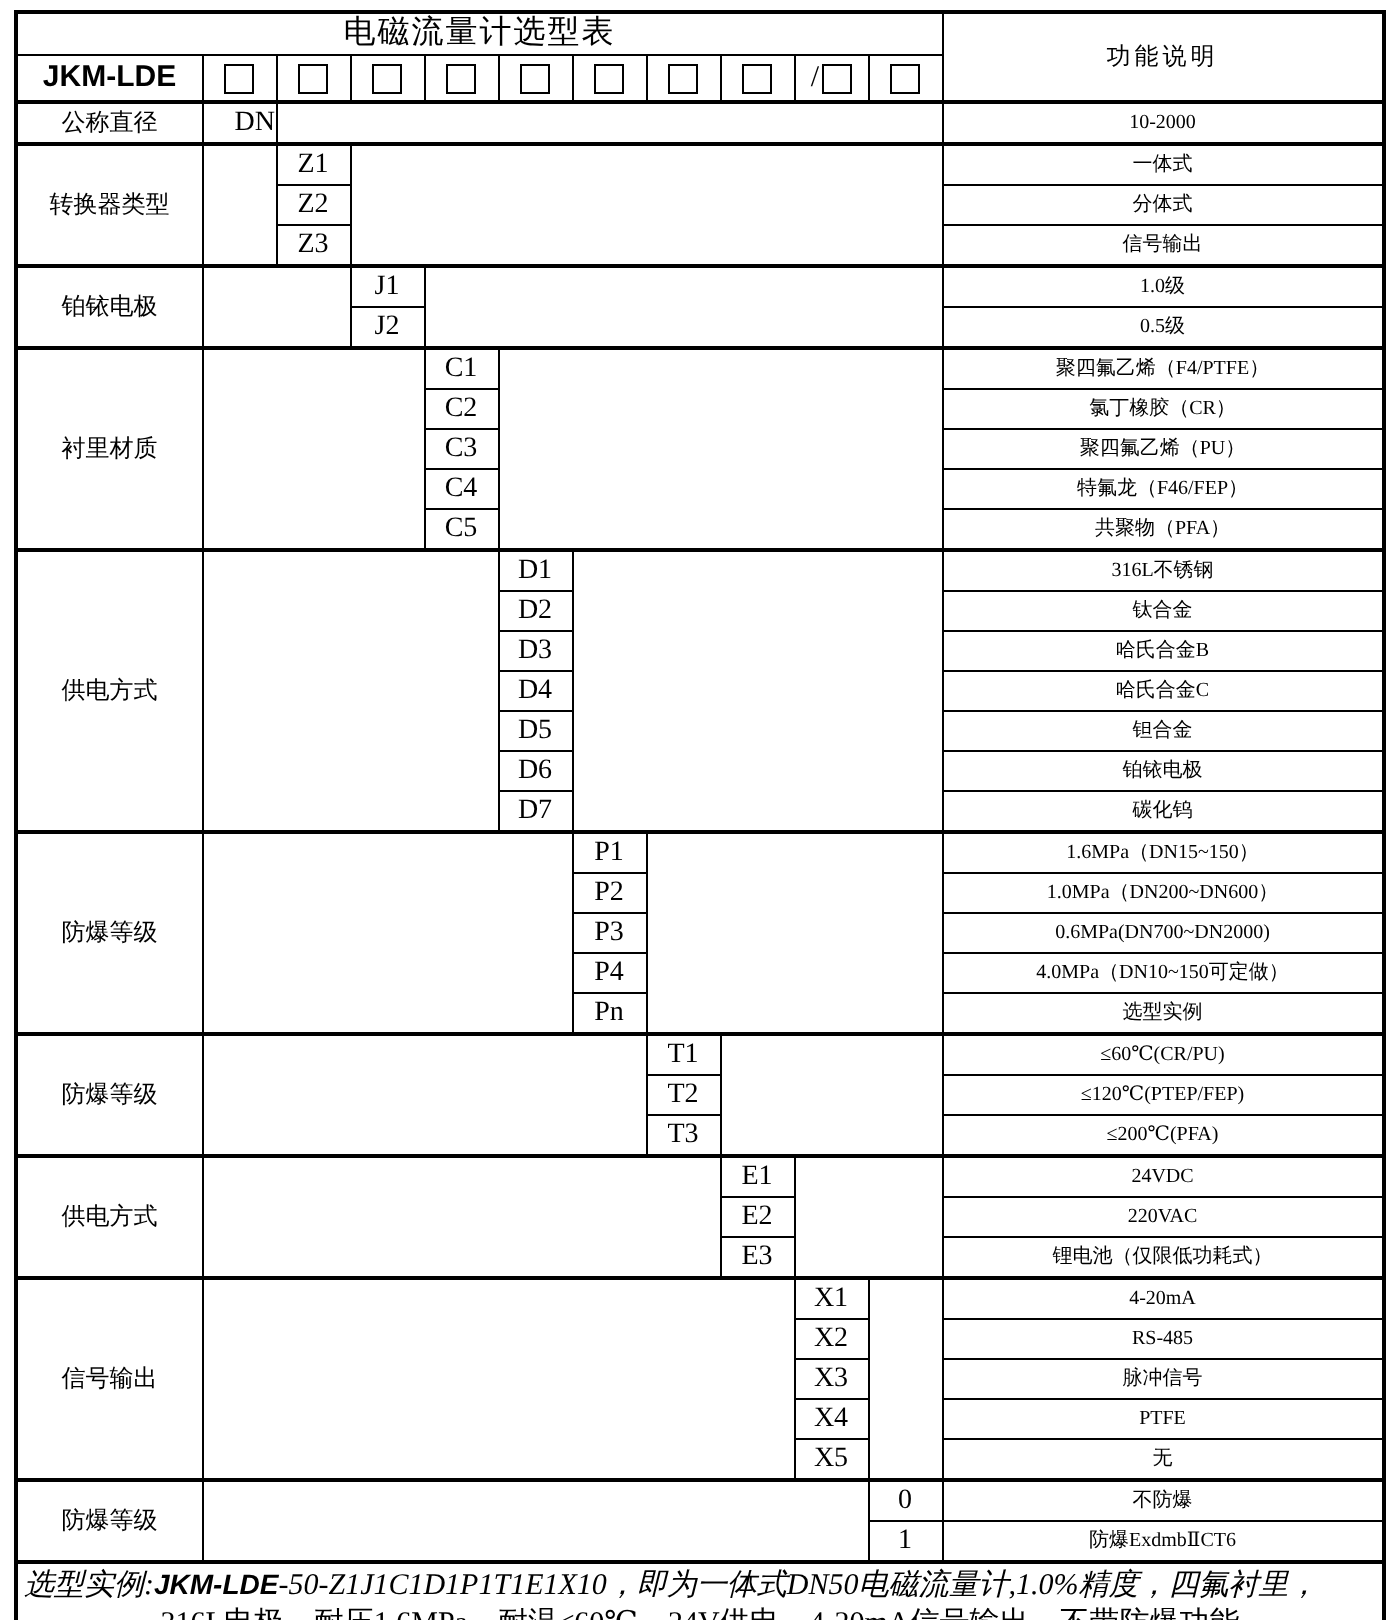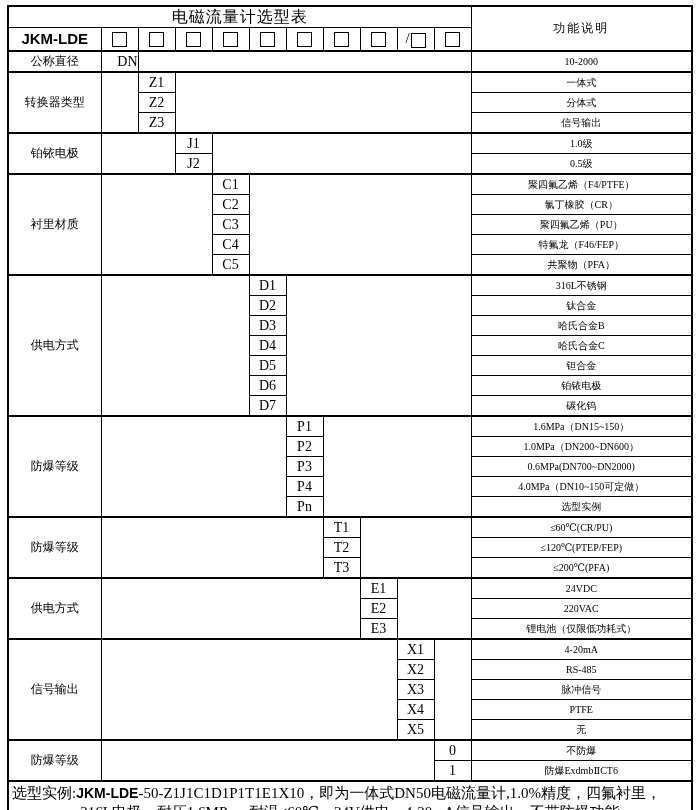--- a/index.html
+++ b/index.html
@@ -16,21 +16,21 @@
   .rhead{font-size:12px;letter-spacing:2px;}
   .label{font-size:12px;}
   .model-label{font-family:"Liberation Sans","DejaVu Sans",sans-serif;font-weight:bold;font-size:15px;}
   .code{font-size:14px;}
   .code.left{text-align:right;padding-left:3px;}
   .value{font-size:10px;}
   .sec-top{border-top:2px solid #000;}
   .box{display:inline-block;width:13px;height:13px;border:1px solid #000;vertical-align:middle;background:#fff;}
   .slash{font-size:15px;margin-right:1px;}
   .example-cell{height:40px;font-size:15px;}
-  .ex-line1{text-align:left;padding-left:3px;line-height:20px;white-space:nowrap;}
+  .ex-line1{text-align:left;padding-left:3px;line-height:20px;white-space:nowrap;font-style:italic;}
   .ex-line1 b{font-family:"Liberation Sans","DejaVu Sans",sans-serif;font-size:14px;}
   .ex-line2{text-align:center;line-height:19px;white-space:nowrap;}
 </style>
 </head>
 <body>
 
 <div class="wrap">
   <table>
     <colgroup>
       <col style="width:93px">

